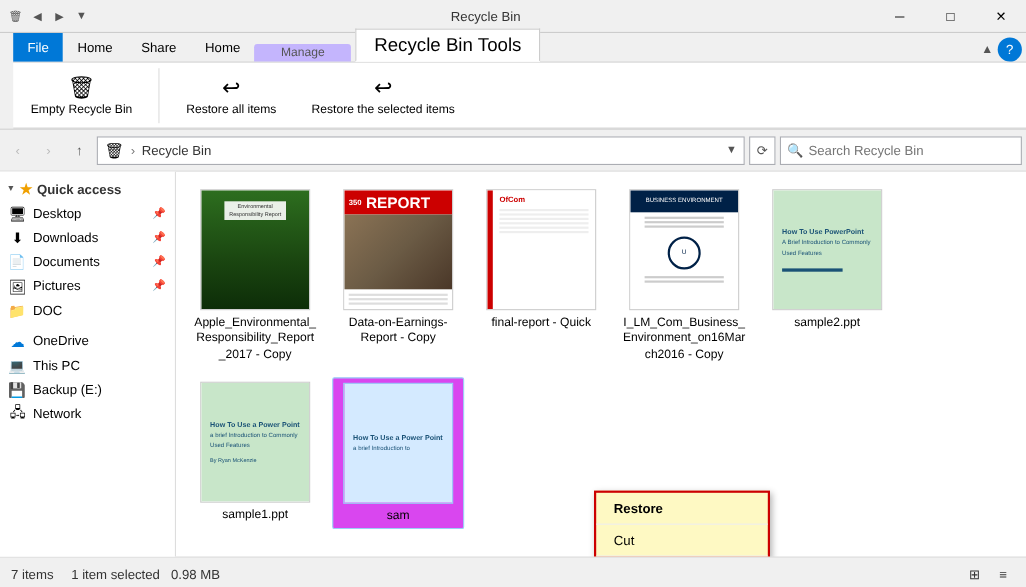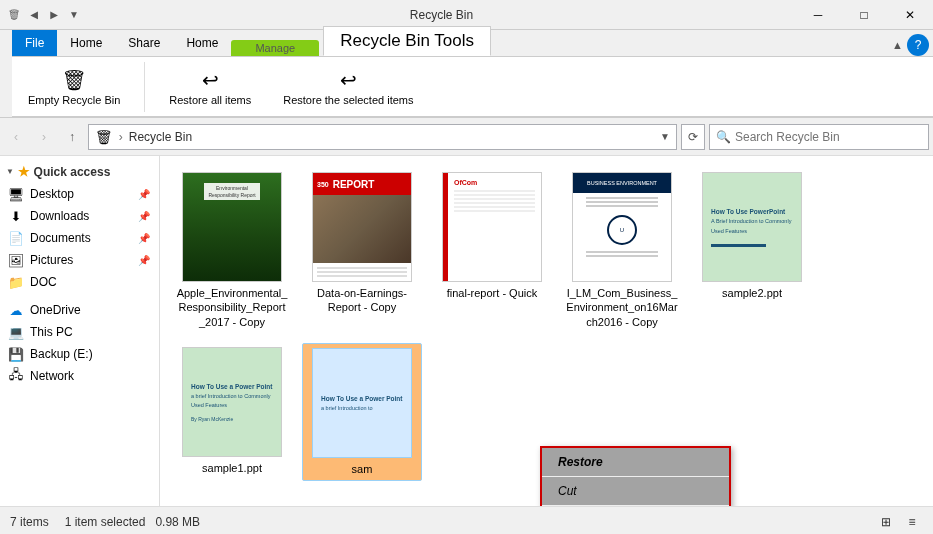--- a/index.html
+++ b/index.html
@@ -44,26 +44,26 @@
     .sidebar-item .item-label { flex: 1; }
     .sidebar-item .pin-icon { font-size: 10px; color: #0078d7; }
     .sidebar-group-header { display: flex; align-items: center; gap: 4px; padding: 4px 6px; font-size: 12px; font-weight: bold; color: #333; cursor: pointer; }
     .sidebar-group-header .chevron { font-size: 8px; color: #555; }
 
     
     .files-area { flex: 1; padding: 12px; display: flex; flex-direction: column; position: relative; overflow: hidden; }
 
     
     .file-item { display: flex; flex-direction: column; align-items: center; width: 120px; cursor: pointer; padding: 4px; border-radius: 2px; }
-    .file-item.selected { background: #fdba74; border: 1px solid #99d1f7; justify-content: flex-end; }
+    .file-item.selected { background: #d946ef; border: 1px solid #99d1f7; justify-content: flex-end; }
     .file-thumbnail { width: 100px; height: 110px; border: 1px solid #ccc; background: #fff; display: flex; align-items: center; justify-content: center; overflow: hidden; margin-bottom: 4px; position: relative; }
     .file-name { font-size: 11px; text-align: center; word-break: break-word; line-height: 1.3; }
 
     
-    .context-menu { position: absolute; left: 380px; top: 290px; background: #a3a3a3; border: 2px solid #cc0000; box-shadow: 2px 2px 6px rgba(0,0,0,0.3); z-index: 100; width: 191px; font-style: italic; }
+    .context-menu { position: absolute; left: 380px; top: 290px; background: #fef9c3; border: 2px solid #cc0000; box-shadow: 2px 2px 6px rgba(0,0,0,0.3); z-index: 100; width: 160px; }
     .context-menu-item { padding: 7px 16px; font-size: 12px; cursor: pointer; }
     .context-menu-item.first { font-weight: bold; }
 
     
     .status-bar { height: 30px; background: #f0f0f0; border-top: 1px solid #ddd; display: flex; align-items: center; padding: 0 10px; justify-content: space-between; font-size: 12px; color: #333; }
     .status-left { display: flex; gap: 16px; }
     .status-right { display: flex; gap: 4px; align-items: center; }
     .view-btn { width: 22px; height: 22px; display: flex; align-items: center; justify-content: center; cursor: pointer; border: 1px solid transparent; }
   </style>
 </head>
@@ -85,21 +85,21 @@
 </div>
 
 <div class="ribbon">
   <div style="display:flex; align-items:flex-end; background:#f0f0f0; border-bottom:1px solid #ccc;">
     <div style="height:26px; display:flex; align-items:flex-end; gap:0;">
       <div class="ribbon-tab active-blue">File</div>
       <div class="ribbon-tab">Home</div>
       <div class="ribbon-tab">Share</div>
       <div class="ribbon-tab">Home</div>
       <div style="flex:1;"></div>
-      <div style="background:#84cc16; padding:2px 24px; border-radius:3px 3px 0 0; font-size:11px; color:#555; margin-right:4px;">Manage</div>
+      <div style="background:#c4b5fd; padding:2px 24px; border-radius:3px 3px 0 0; font-size:11px; color:#555; margin-right:4px;">Manage</div>
       <div style="background:#fff; border:1px solid #ccc; border-bottom:1px solid #fff; padding:4px 16px; font-size:17px; margin-right:8px;">Recycle Bin Tools</div>
     </div>
     <div style="margin-left:auto; display:flex; align-items:center; padding-right:4px; gap:4px;">
       <div style="font-size:11px; color:#555; cursor:pointer;">▲</div>
       <div style="width:22px; height:22px; background:#0078d7; border-radius:50%; display:flex; align-items:center; justify-content:center; color:#fff; font-size:12px; cursor:pointer;">?</div>
     </div>
   </div>
   <div class="ribbon-toolbar">
     <div class="toolbar-btn">
       <div class="icon">🗑</div>
@@ -197,21 +197,21 @@
           </div>
         </div>
         <div class="file-name">Apple_Environmental_Responsibility_Report_2017 - Copy</div>
       </div>
 
       <div class="file-item">
         <div class="file-thumbnail">
           <div style="width:100%; height:100%; background:#fff; display:flex; flex-direction:column;">
             <div style="background:#cc0000; height:22px; display:flex; align-items:center; justify-content:flex-start; padding:0 4px; gap:4px;">
               <span style="color:#fff; font-size:7px; font-weight:bold;">350</span>
-              <span style="color:#fff; font-size:10px; font-weight:bold;">REPORT</span>
+              <span style="color:#fff; font-size:14px; font-weight:bold;">REPORT</span>
             </div>
             <div style="flex:1; background:linear-gradient(135deg, #8B7355 0%, #6B5B45 50%, #4a3728 100%);"></div>
             <div style="padding:4px;">
               <div style="height:2px; background:#ddd; margin-bottom:2px;"></div>
               <div style="height:2px; background:#ddd; margin-bottom:2px;"></div>
               <div style="height:2px; background:#ddd;"></div>
             </div>
           </div>
         </div>
         <div class="file-name">Data-on-Earnings-Report - Copy</div>

